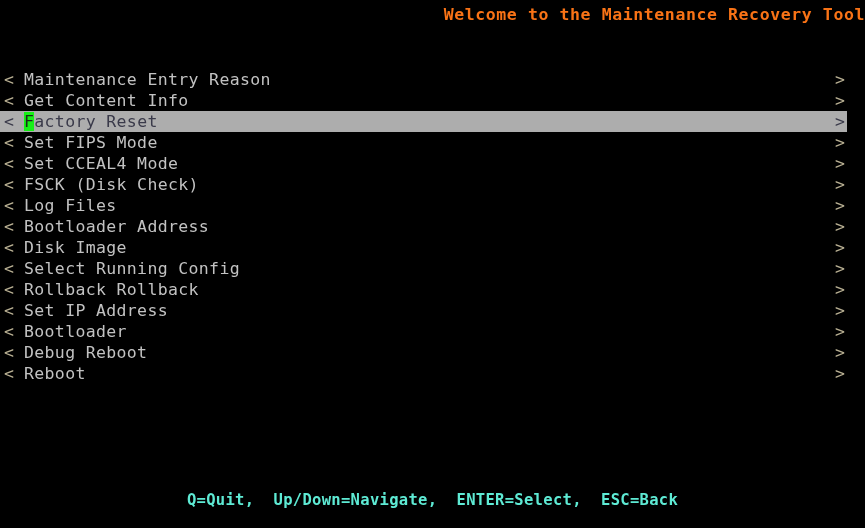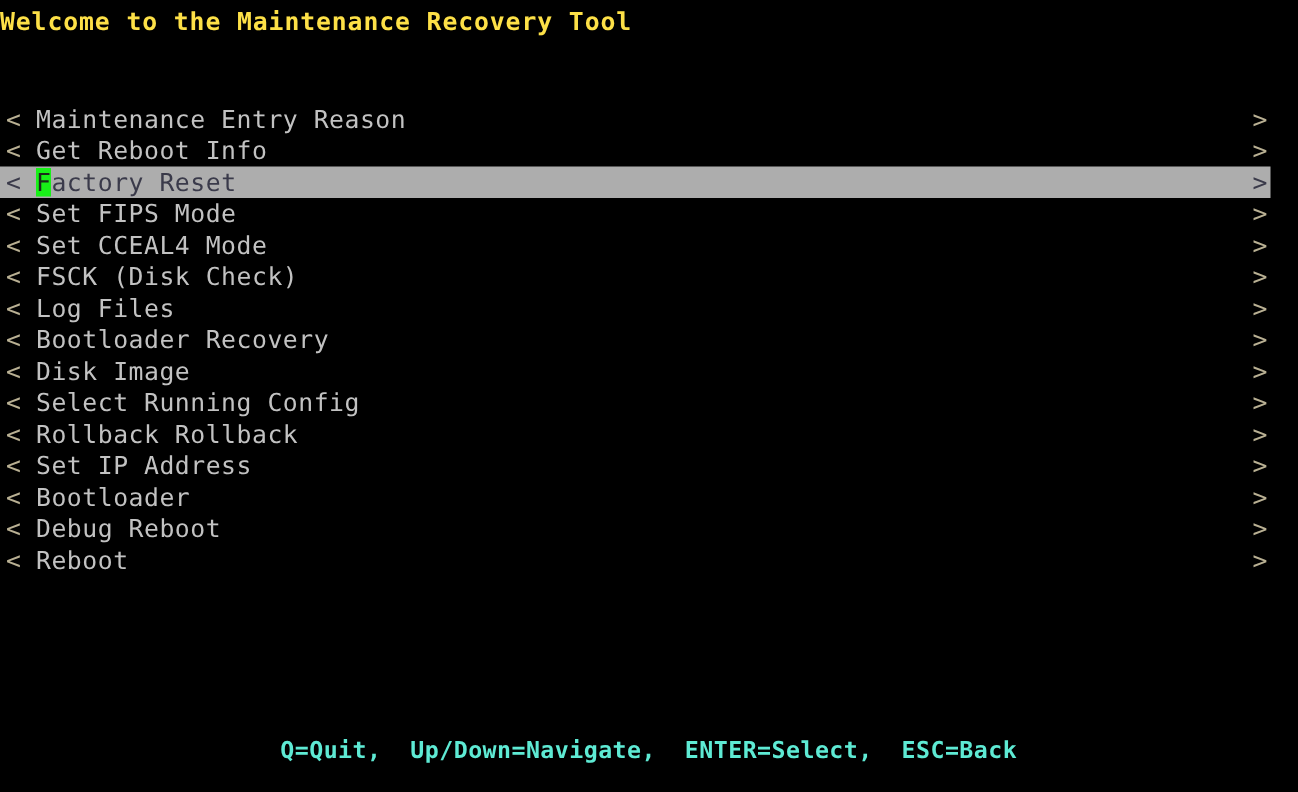--- a/index.html
+++ b/index.html
@@ -20,22 +20,22 @@
   }
 
   
   .title-bar {
     position: absolute;
     top: 4px;
     left: 0;
     width: 865px;
     height: 22px;
     line-height: 22px;
-    text-align: left;
-    color: #fde047;
+    text-align: right;
+    color: #f97316;
     font-family: "DejaVu Sans Mono", "Liberation Mono", monospace;
     font-size: 16.5px;
     font-weight: bold;
     letter-spacing: 0.6px;
     white-space: pre;
   }
 
   
   .menu {
     position: absolute;
@@ -129,27 +129,27 @@
 </style>
 </head>
 <body>
 
 <div id="screen">
 
   <div class="title-bar">Welcome to the Maintenance Recovery Tool</div>
 
   <div class="menu" id="menu-list">
       <div class="menu-row"><div class="bg"></div><span class="left-arrow">&lt;</span><span class="row-label">Maintenance Entry Reason</span><span class="right-arrow">&gt;</span></div>
-      <div class="menu-row"><div class="bg"></div><span class="left-arrow">&lt;</span><span class="row-label">Get Reboot Info</span><span class="right-arrow">&gt;</span></div>
+      <div class="menu-row"><div class="bg"></div><span class="left-arrow">&lt;</span><span class="row-label">Get Content Info</span><span class="right-arrow">&gt;</span></div>
       <div class="menu-row selected"><div class="bg"></div><span class="left-arrow">&lt;</span><span class="row-label"><span class="cursor-char">F</span>actory Reset</span><span class="right-arrow">&gt;</span></div>
       <div class="menu-row"><div class="bg"></div><span class="left-arrow">&lt;</span><span class="row-label">Set FIPS Mode</span><span class="right-arrow">&gt;</span></div>
       <div class="menu-row"><div class="bg"></div><span class="left-arrow">&lt;</span><span class="row-label">Set CCEAL4 Mode</span><span class="right-arrow">&gt;</span></div>
       <div class="menu-row"><div class="bg"></div><span class="left-arrow">&lt;</span><span class="row-label">FSCK (Disk Check)</span><span class="right-arrow">&gt;</span></div>
       <div class="menu-row"><div class="bg"></div><span class="left-arrow">&lt;</span><span class="row-label">Log Files</span><span class="right-arrow">&gt;</span></div>
-      <div class="menu-row"><div class="bg"></div><span class="left-arrow">&lt;</span><span class="row-label">Bootloader Recovery</span><span class="right-arrow">&gt;</span></div>
+      <div class="menu-row"><div class="bg"></div><span class="left-arrow">&lt;</span><span class="row-label">Bootloader Address</span><span class="right-arrow">&gt;</span></div>
       <div class="menu-row"><div class="bg"></div><span class="left-arrow">&lt;</span><span class="row-label">Disk Image</span><span class="right-arrow">&gt;</span></div>
       <div class="menu-row"><div class="bg"></div><span class="left-arrow">&lt;</span><span class="row-label">Select Running Config</span><span class="right-arrow">&gt;</span></div>
       <div class="menu-row"><div class="bg"></div><span class="left-arrow">&lt;</span><span class="row-label">Rollback Rollback</span><span class="right-arrow">&gt;</span></div>
       <div class="menu-row"><div class="bg"></div><span class="left-arrow">&lt;</span><span class="row-label">Set IP Address</span><span class="right-arrow">&gt;</span></div>
       <div class="menu-row"><div class="bg"></div><span class="left-arrow">&lt;</span><span class="row-label">Bootloader</span><span class="right-arrow">&gt;</span></div>
       <div class="menu-row"><div class="bg"></div><span class="left-arrow">&lt;</span><span class="row-label">Debug Reboot</span><span class="right-arrow">&gt;</span></div>
       <div class="menu-row"><div class="bg"></div><span class="left-arrow">&lt;</span><span class="row-label">Reboot</span><span class="right-arrow">&gt;</span></div>
     </div>
 
   <div class="status-bar">Q=Quit,  Up/Down=Navigate,  ENTER=Select,  ESC=Back</div>

